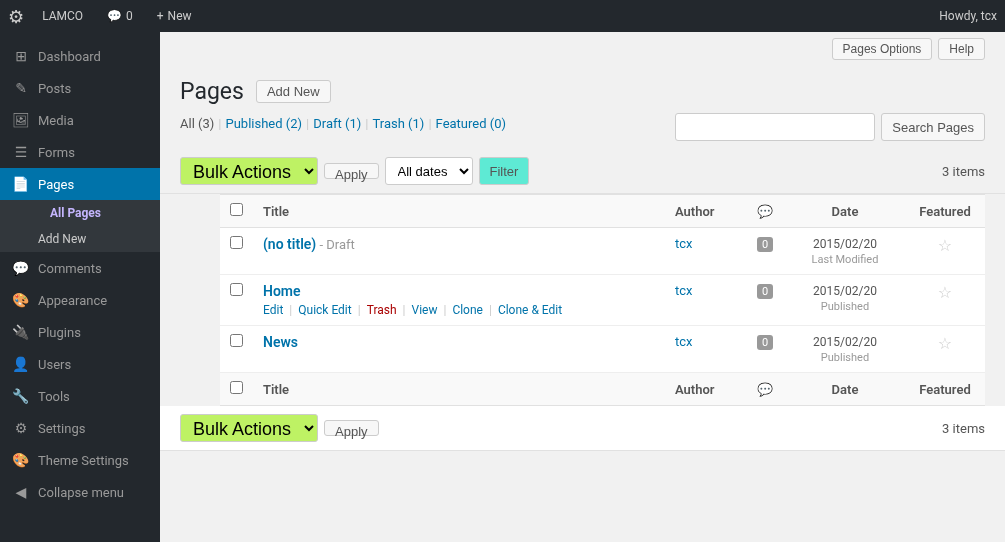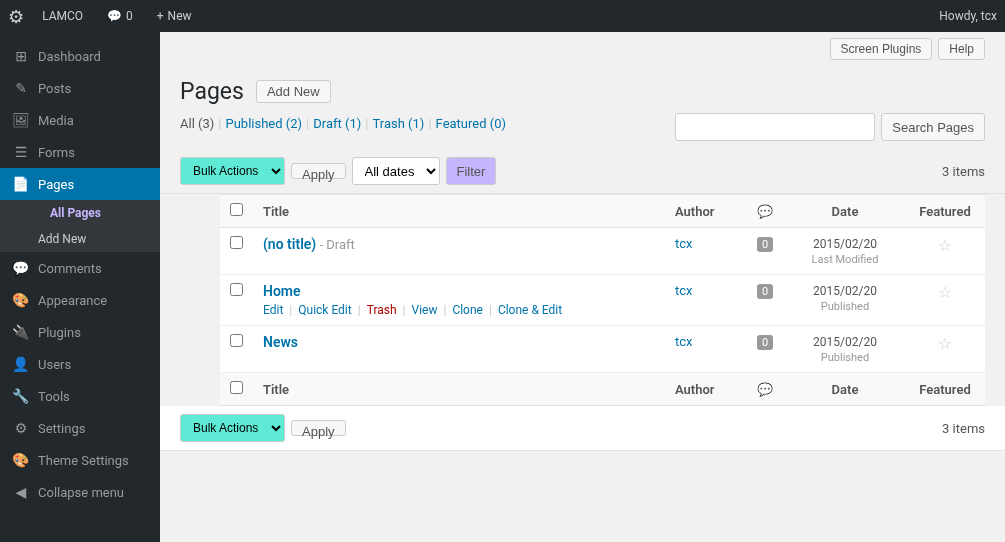--- a/index.html
+++ b/index.html
@@ -116,25 +116,25 @@
     
     .controls-row {
       display: flex;
       align-items: center;
       gap: 6px;
       padding: 8px 20px;
       background: #f1f1f1;
       border-bottom: 1px solid #e1e1e1;
     }
     .bulk-actions-select {
-      background: #5eead4;
+      background: #bef264;
       border: 1px solid #ccc;
       border-radius: 3px;
       padding: 3px 8px;
-      font-size: 12px;
+      font-size: 18px;
       cursor: pointer;
       height: 28px;
     }
     .apply-btn {
       background: #f7f7f7;
       border: 1px solid #ccc;
       border-radius: 3px;
       padding: 3px 10px;
       font-size: 13px;
       cursor: pointer;
@@ -144,21 +144,21 @@
     .dates-select {
       background: #fff;
       border: 1px solid #ccc;
       border-radius: 3px;
       padding: 3px 8px;
       font-size: 13px;
       cursor: pointer;
       height: 28px;
     }
     .filter-btn {
-      background: #c4b5fd;
+      background: #5eead4;
       border: 1px solid #ccc;
       border-radius: 3px;
       padding: 3px 10px;
       font-size: 13px;
       cursor: pointer;
       color: #555;
       height: 28px;
     }
     .items-count {
       margin-left: auto;
@@ -327,21 +327,21 @@
     </div>
     <div class="sidebar-item" style="margin-top:auto;">
       <span class="icon">◀</span>
       <span>Collapse menu</span>
     </div>
   </nav>
 
   <div class="main-content">
 
     <div style="display:flex; justify-content:flex-end; gap:6px; padding: 6px 20px; background:#f1f1f1;">
-      <button class="screen-options-btn">Screen Plugins</button>
+      <button class="screen-options-btn">Pages Options</button>
       <button class="help-btn">Help</button>
     </div>
 
     <div class="header-area">
       <div class="page-title-row">
         <h1 class="page-title">Pages</h1>
         <button class="add-new-btn">Add New</button>
       </div>
 
       <div style="display:flex; align-items:center; justify-content:space-between;">

